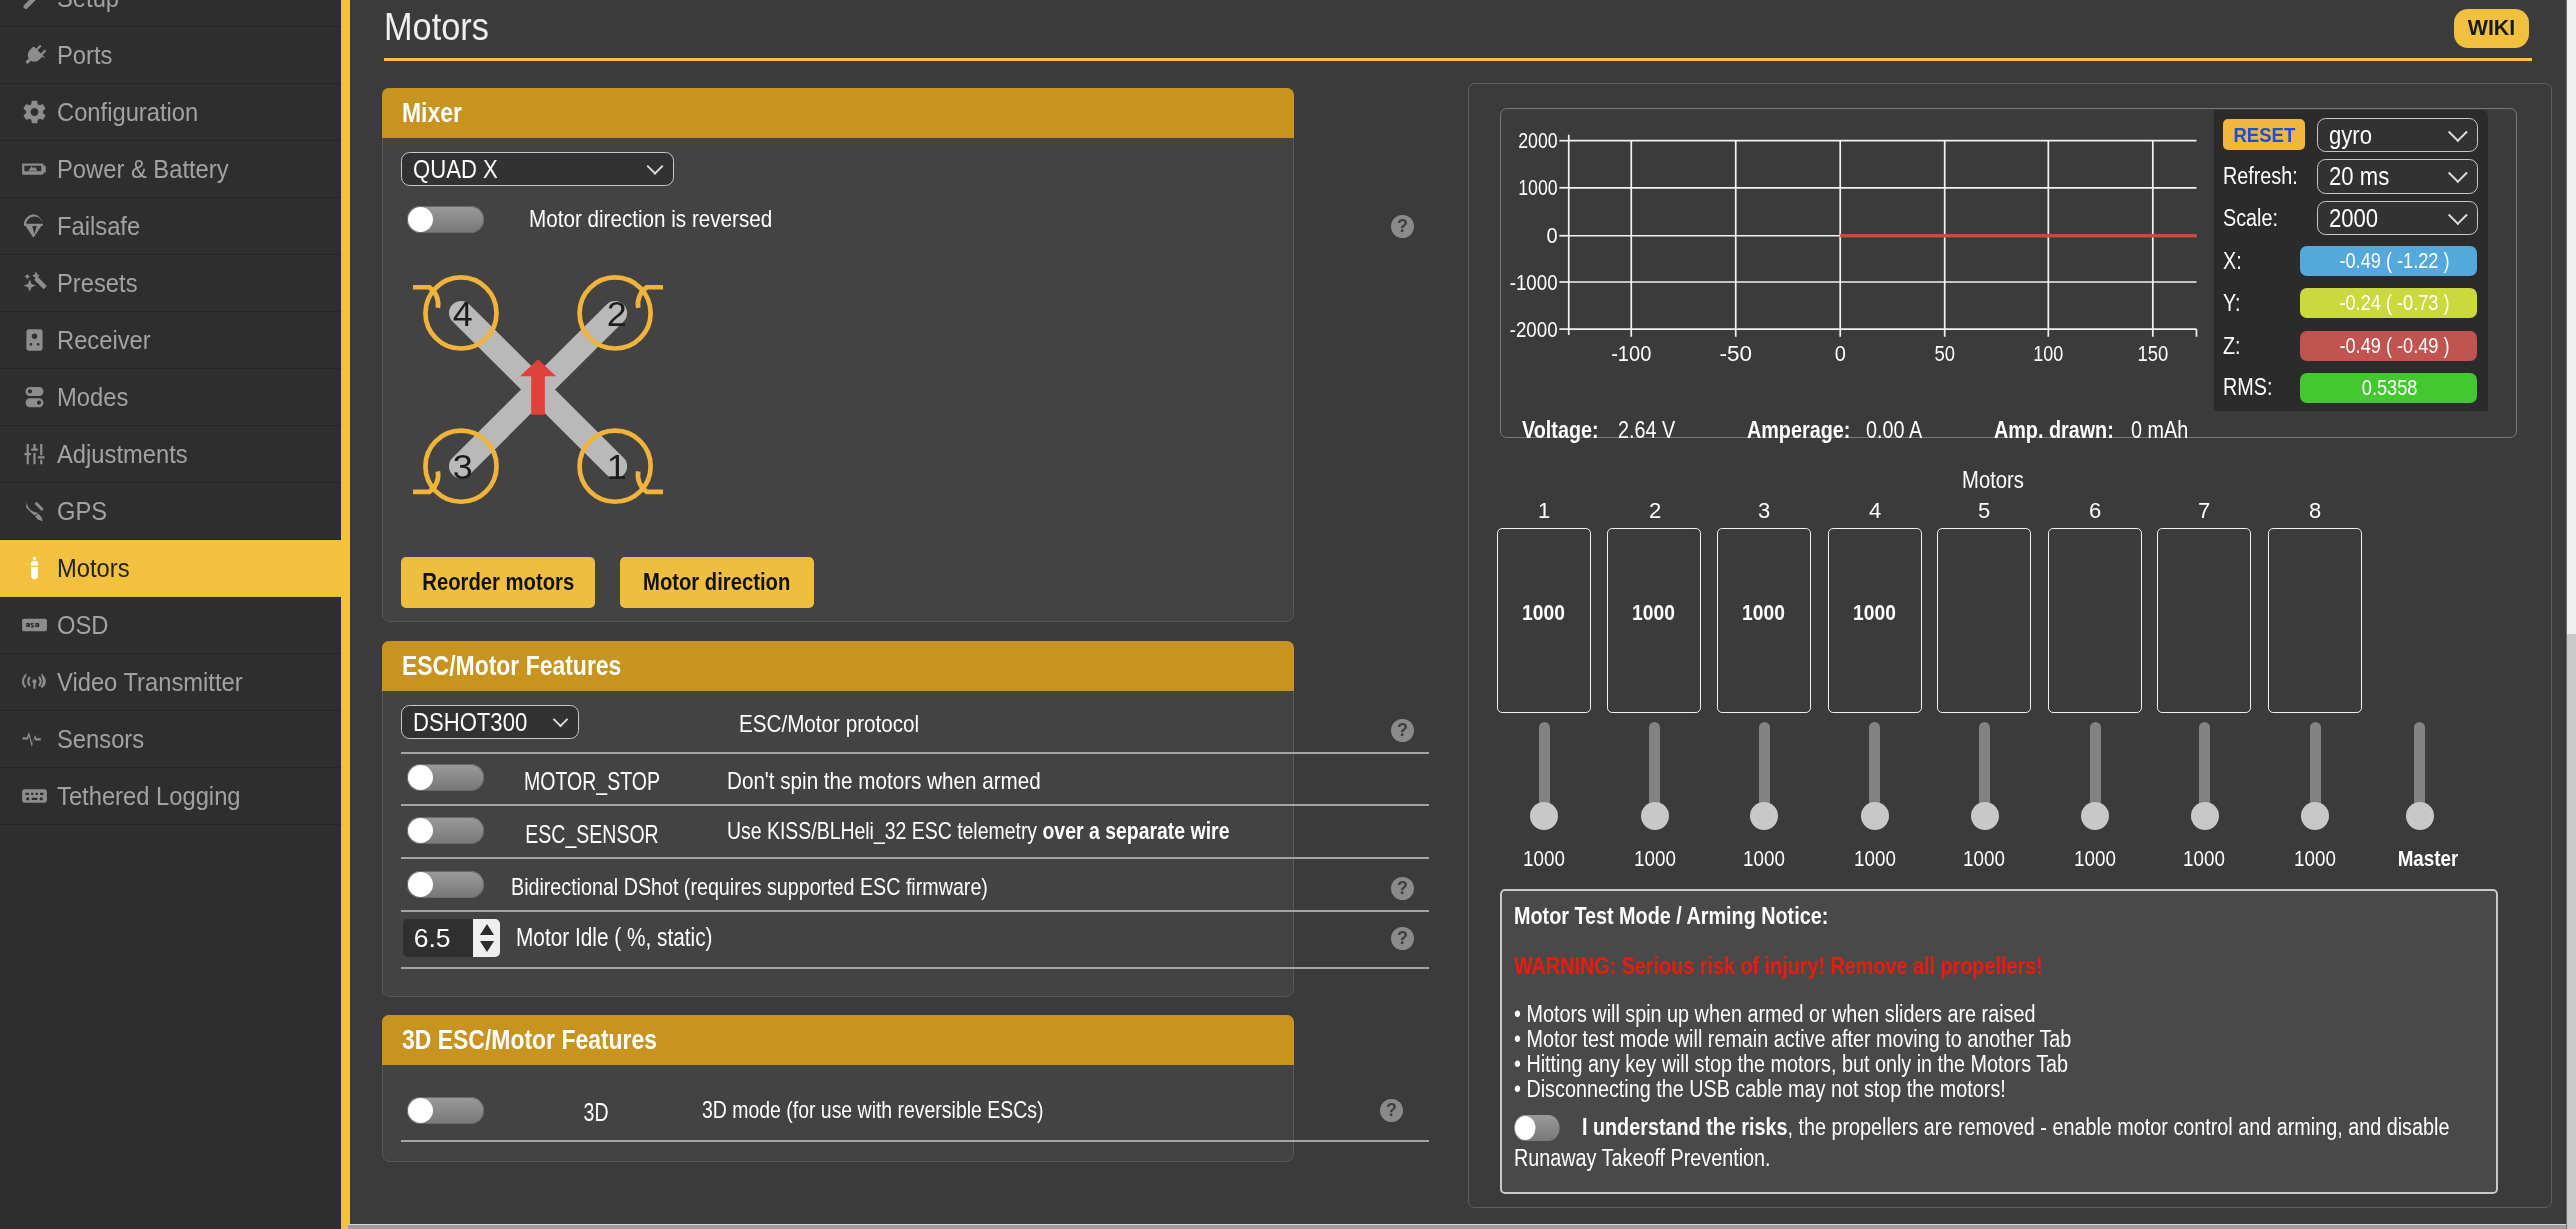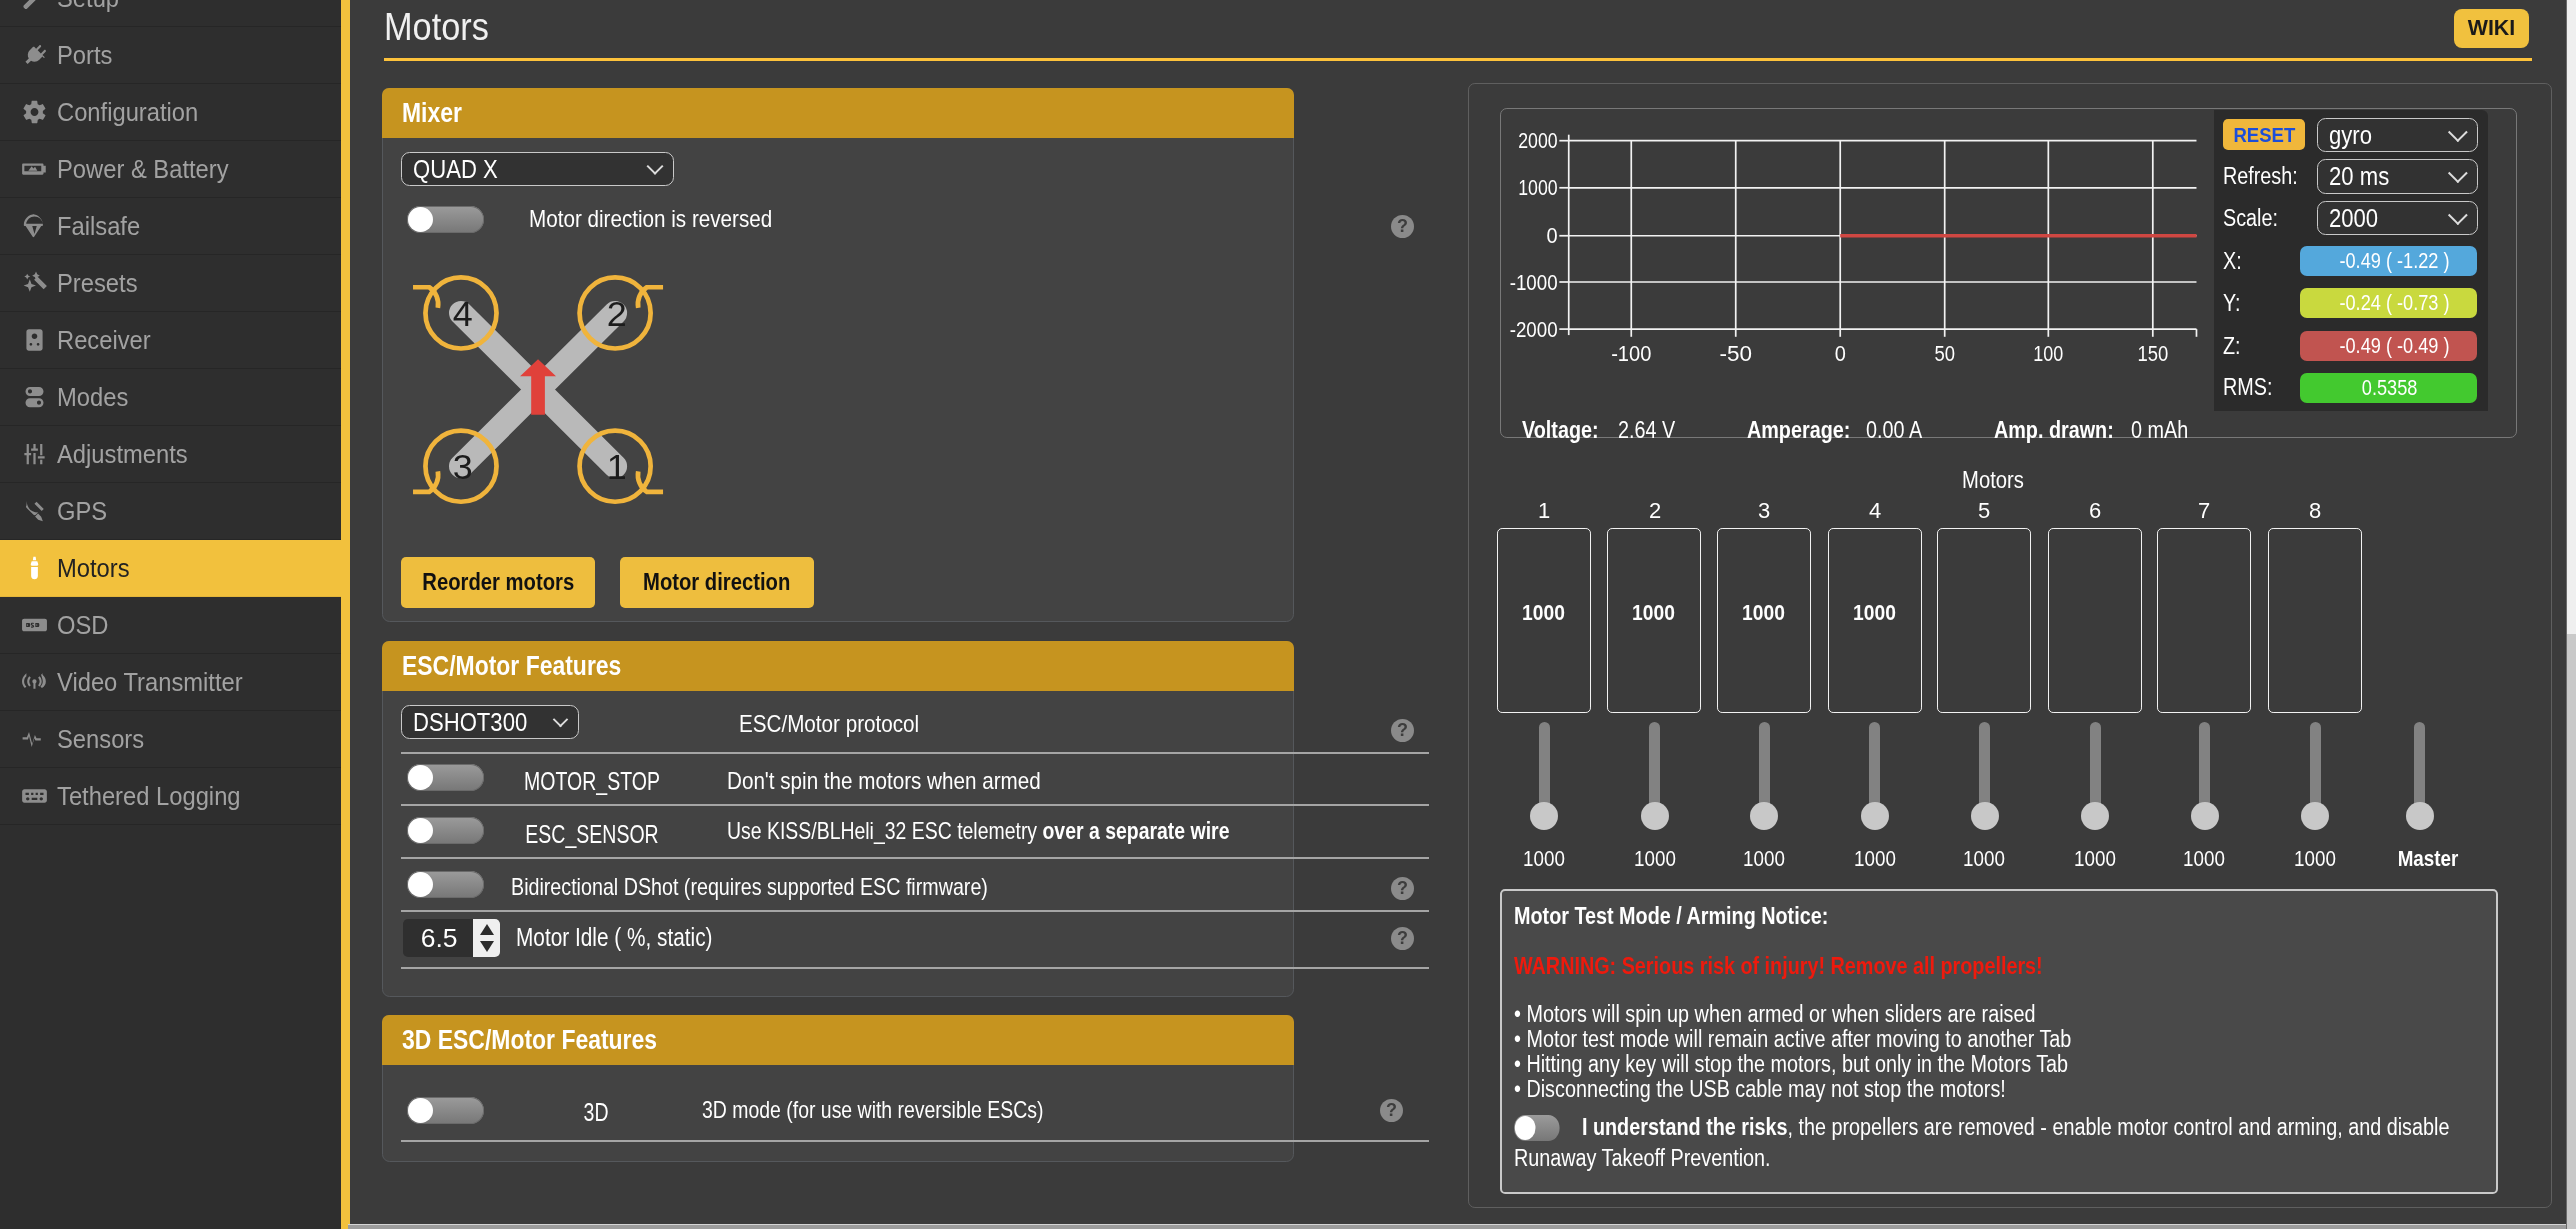--- a/index.html
+++ b/index.html
@@ -10,21 +10,21 @@
 .sidebar{position:absolute;left:0;top:0;width:341px;height:1230px;background:#2e2e2e;overflow:hidden}
 .ystrip{position:absolute;left:341px;top:0;width:8.6px;height:1230px;background:#f2c13d}
 .mi{position:relative;height:57px;border-bottom:1.7px solid #262626;color:#a2a2a2;font-size:25px}
 .mi .lbl{position:absolute;left:57px;top:50%;transform:translateY(-50%) scaleX(.95);transform-origin:0 50%;white-space:nowrap}
 .mi svg{position:absolute;left:21.4px;top:50%;transform:translateY(-50%);width:27px;height:27px;fill:#8d8d8d}
 .mi.active{background:#f2c13d;color:#222;border-bottom-color:#e4b63a}
 .mi.active svg{fill:#fff}
 
 .title{position:absolute;left:384px;top:5.1px;font-size:39px;color:#f0f0f0;font-weight:400;transform:scaleX(.88);transform-origin:0 0}
 .underline{position:absolute;left:384px;top:58px;width:2148px;height:2.6px;background:#fdc23b}
-.wiki{position:absolute;left:2454px;top:8.6px;width:75px;height:39px;background:#f1c13e;border-radius:8px;color:#1a1a1a;font-weight:bold;font-size:21.4px;display:flex;align-items:center;justify-content:center}
+.wiki{position:absolute;left:2454px;top:8.6px;width:75px;height:39px;background:#f1c13e;border-radius:14px;color:#1a1a1a;font-weight:bold;font-size:21.4px;display:flex;align-items:center;justify-content:center}
 
 .panel{position:absolute;left:382px;width:912px;background:#434343;border:1.7px solid #55585c;border-radius:7.7px}
 .phead{position:absolute;left:-0.9px;top:-0.9px;right:-0.9px;height:50px;background:#c6941f;border-radius:6.9px 6.9px 0 0;font-weight:bold;font-size:27px;color:#fff;line-height:50px;padding-left:19.7px}
 .phead span{display:inline-block;transform:scaleX(.85);transform-origin:0 50%}
 .sep{position:absolute;left:18px;width:1028px;height:1.7px;background:#a5a5a5}
 .sel{position:absolute;background:#323232;border:1.7px solid #c9c9c9;border-radius:8.6px;color:#fff;font-size:26px}
 .sel .st{position:absolute;left:11px;top:50%;transform:translateY(-50%) scaleX(.85);transform-origin:0 50%;white-space:nowrap}
 .sel .ch{position:absolute;right:12px;top:50%;width:13.7px;height:13.7px;border-right:2.6px solid #ddd;border-bottom:2.6px solid #ddd;transform:translateY(-72%) rotate(45deg)}
 .tog{position:absolute;width:77px;height:26.5px;border-radius:13.7px;background:linear-gradient(#9b9b9b,#777);box-shadow:inset 0 0 0 0.9px #6a6a6a}
 .tog::after{content:"";position:absolute;left:0.9px;top:0.9px;width:25px;height:25px;border-radius:50%;background:#fff}
@@ -190,21 +190,21 @@
   <div class="rowtxt vcen" style="left:344px;top:139px">Don't spin the motors when armed</div>
   <div class="sep" style="top:162px"></div>
   <div class="tog" style="left:24px;top:175px"></div>
   <div class="rowtxt ccen" style="left:209px;top:192px">ESC_SENSOR</div>
   <div class="rowtxt" style="left:344px;top:189px;transform:translateY(-50%) scaleX(.81)">Use KISS/BLHeli_32 ESC telemetry <b>over a separate wire</b></div>
   <div class="sep" style="top:215px"></div>
   <div class="tog" style="left:24px;top:229px"></div>
   <div class="rowtxt" style="left:128px;top:245px;transform:translateY(-50%) scaleX(.82)">Bidirectional DShot (requires supported ESC firmware)</div>
   <div class="help" style="left:1008px;top:235px">?</div>
   <div class="sep" style="top:268px"></div>
-  <div style="position:absolute;left:19.7px;top:277px;width:70px;height:38px;background:#2f2f2f;border-radius:5.1px 0 0 5.1px;font-size:26.5px;line-height:38px;padding-left:18px">6.5</div>
+  <div style="position:absolute;left:19.7px;top:277px;width:70px;height:38px;background:#2f2f2f;border-radius:5.1px 0 0 5.1px;font-size:26.5px;line-height:38px;padding-left:11px">6.5</div>
   <div style="position:absolute;left:90px;top:277px;width:27px;height:38px;background:#efefef;border-radius:0 5.1px 5.1px 0;color:#222">
       <span style="position:absolute;left:50%;top:5.1px;transform:translateX(-50%);width:0;height:0;border-left:7.7px solid transparent;border-right:7.7px solid transparent;border-bottom:11px solid #2c2c2c"></span>
       <span style="position:absolute;left:50%;bottom:5.1px;transform:translateX(-50%);width:0;height:0;border-left:7.7px solid transparent;border-right:7.7px solid transparent;border-top:11px solid #2c2c2c"></span>
     </div>
   <div class="rowtxt" style="left:133px;top:295px;font-size:26px;transform:translateY(-50%) scaleX(.8)">Motor Idle ( %, static)</div>
   <div class="help" style="left:1008px;top:285px">?</div>
   <div class="sep" style="top:325px"></div>
 </div>
 
 <div class="panel" style="top:1015px;height:147px">

